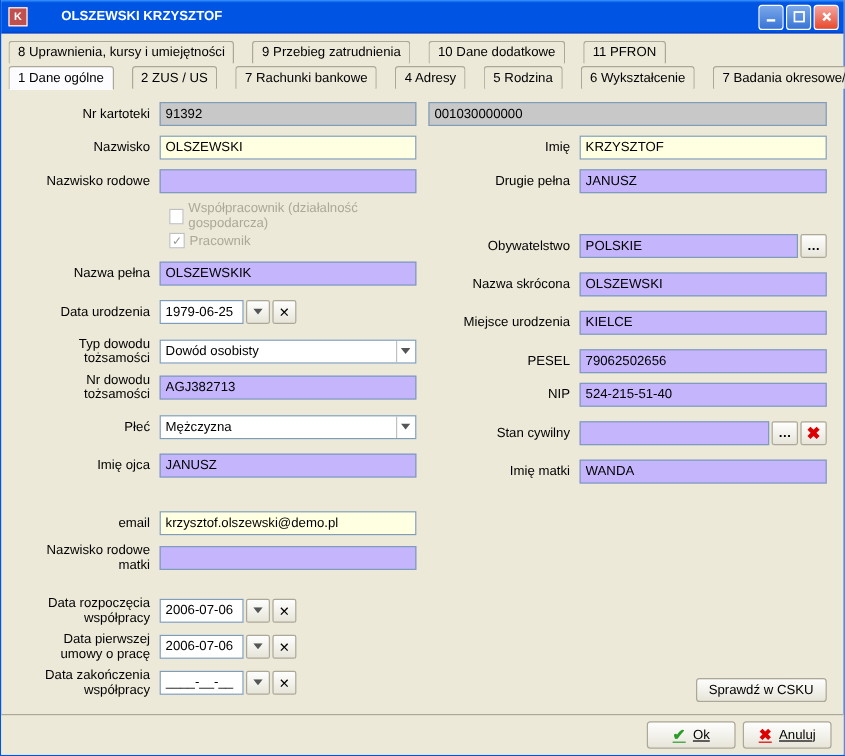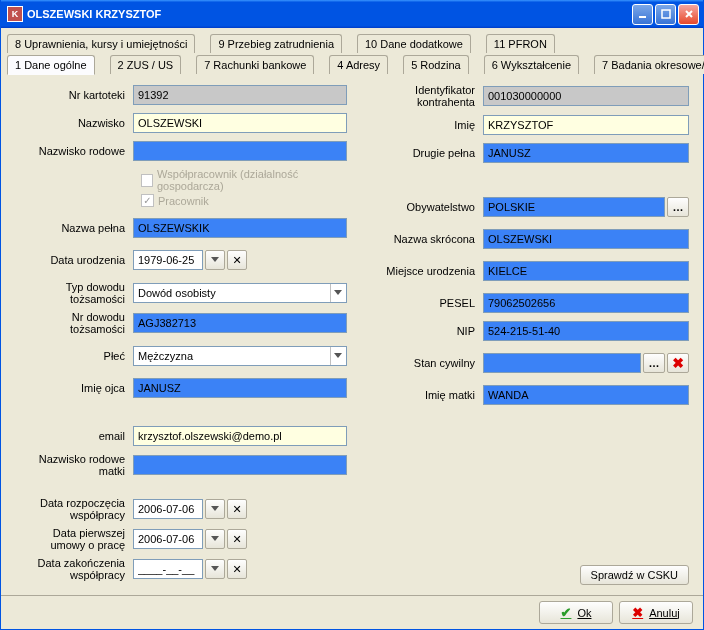--- a/index.html
+++ b/index.html
@@ -34,20 +34,21 @@
     font-size: 9px;
     color: #fff;
     text-align: center;
     line-height: 14px;
     font-weight: bold;
   }
   .titlebar-text {
     color: #fff;
     font-weight: bold;
     flex: 1;
+    margin-left: 24px;
   }
   .titlebar-buttons {
     display: flex;
     gap: 2px;
   }
   .titlebar-btn {
     width: 21px;
     height: 21px;
     background: linear-gradient(to bottom, #7ba7e8, #3874d6);
     border: 1px solid #fff;
@@ -106,21 +107,21 @@
     width: 118px;
     text-align: right;
     padding-right: 8px;
     color: #000;
   }
   .col-right .lbl { width: 126px; }
   .input {
     flex: 1;
     height: 20px;
     border: 1px solid #7f9db9;
-    background: #3b82f6;
+    background: #c4b5fd;
     padding: 2px 4px;
     font-family: inherit;
     font-size: 11px;
   }
   .input.readonly {
     background: #c8c8c8;
   }
   .input.yellow {
     background: #ffffe1;
   }
@@ -408,21 +409,20 @@
                     <path d="M0 0 L8 0 L4 5 Z" fill="#555"></path>
                   </svg>
                 </div>
               <div class="small-btn">✕</div>
             </div>
           </div>
         </div>
 
         <div class="col col-right">
           <div class="row">
-            <div class="lbl">Identyfikator kontrahenta</div>
             <input class="input readonly" value="001030000000" style="">
           </div>
           <div class="row">
             <div class="lbl">Imię</div>
             <input class="input yellow" value="KRZYSZTOF" style="">
           </div>
           <div class="row">
             <div class="lbl">Drugie pełna</div>
             <input class="input" value="JANUSZ" style="">
           </div>

